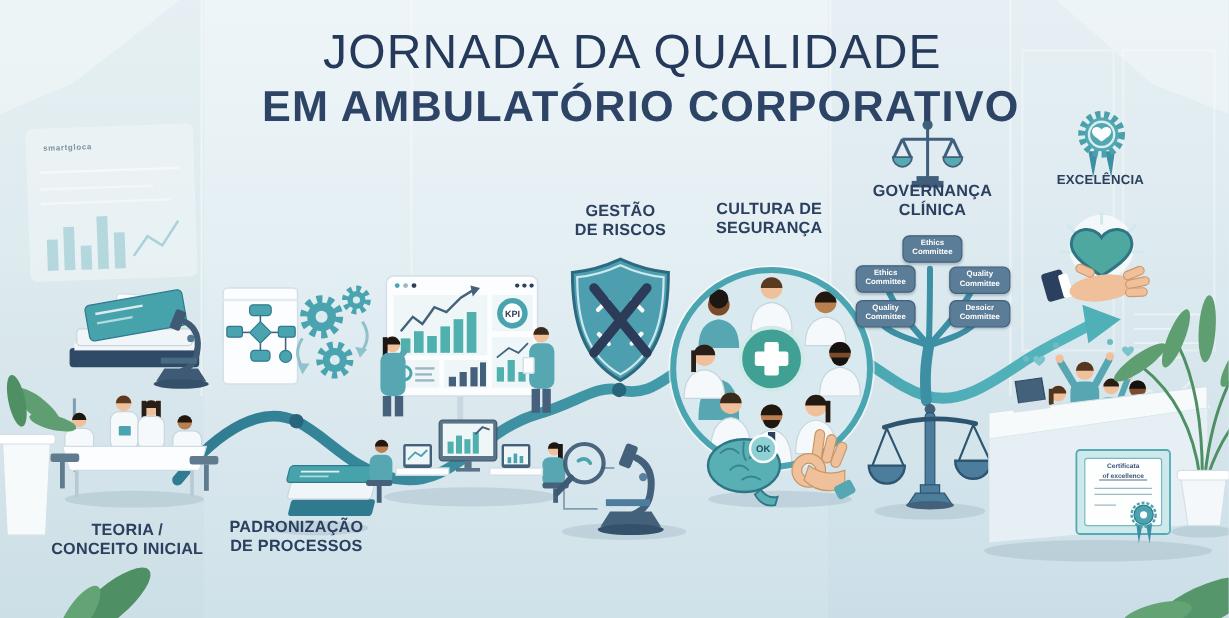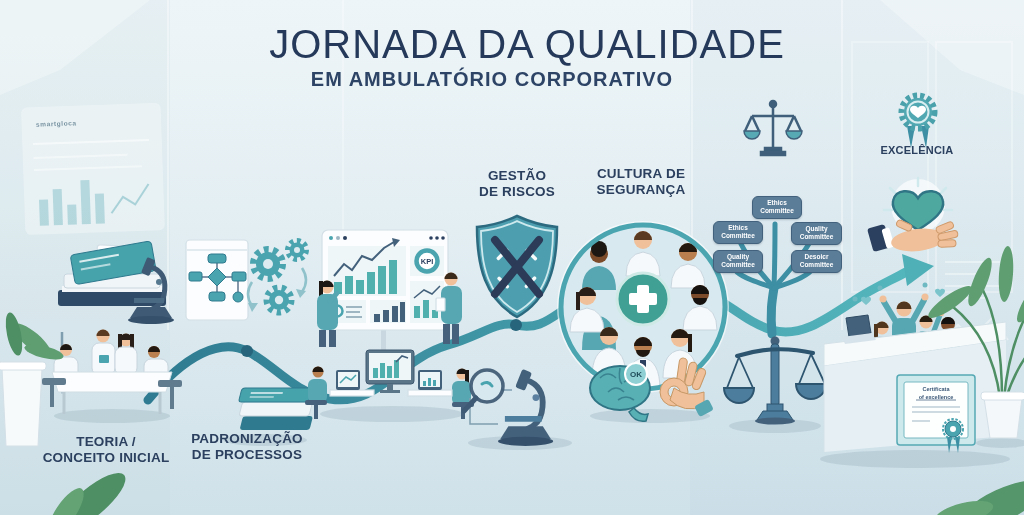--- a/index.html
+++ b/index.html
@@ -2,22 +2,22 @@
 <html><head>
 <meta charset="utf-8">
 <style>
   html,body{margin:0;padding:0;background:#dfe9ee;}
   #canvas{position:relative;width:1024px;height:515px;overflow:hidden;
     font-family:"Liberation Sans",sans-serif;
     background:linear-gradient(180deg,#eef5f8 0%,#e4eff3 40%,#cfe1e9 100%);}
   #art{position:absolute;left:0;top:0;}
   .hdr-title{position:absolute;left:527px;top:22px;transform:translateX(-50%);
     font-size:40px;font-weight:400;color:#25395a;letter-spacing:1px;white-space:nowrap;}
-  .hdr-sub{position:absolute;left:492px;top:68px;transform:translateX(-50%);
-    font-size:20px;font-weight:700;color:#2d4466;letter-spacing:1px;white-space:nowrap;}
+  .hdr-sub{position:absolute;left:534px;top:68px;transform:translateX(-50%);
+    font-size:36px;font-weight:700;color:#2d4466;letter-spacing:1px;white-space:nowrap;}
   .stage-label{position:absolute;transform:translateX(-50%);font-size:13.5px;font-weight:800;
     color:#2b3f5e;text-align:center;line-height:1.18;white-space:pre-line;letter-spacing:.2px;}
   .big{font-size:11px;}
   .committee{position:absolute;background:#5b7d98;border:1px solid #42617c;border-radius:6px;
     color:#fff;font-size:6.5px;font-weight:700;text-align:center;line-height:1.3;
     white-space:pre-line;padding:2px 0;box-shadow:0 1px 2px rgba(40,60,80,.25);}
   .cert-text{position:absolute;left:936px;top:385px;transform:translateX(-50%);font-size:5.5px;
     font-weight:700;color:#3b5877;text-align:center;white-space:pre-line;line-height:1.5;}
   .glass-text{position:absolute;left:36px;top:120px;font-size:6.5px;font-weight:600;
     color:rgba(70,105,125,.7);letter-spacing:.6px;transform:rotate(-2deg);}
@@ -568,20 +568,22 @@
   <div class="hdr-sub">EM AMBULATÓRIO CORPORATIVO</div>
 
   <div class="stage-label" style="left:106px;top:434px;">TEORIA /
 CONCEITO INICIAL</div>
   <div class="stage-label" style="left:247px;top:431px;">PADRONIZAÇÃO
 DE PROCESSOS</div>
   <div class="stage-label" style="left:641px;top:166px;">CULTURA DE
 SEGURANÇA</div>
   <div class="stage-label" style="left:517px;top:168px;">GESTÃO
 DE RISCOS</div>
+  <div class="stage-label" style="left:777px;top:151px;">GOVERNANÇA
+CLÍNICA</div>
   <div class="stage-label big" style="left:917px;top:144px;">EXCELÊNCIA</div>
 
   <div class="committee" style="left:752px;top:196px;width:48px;">Ethics
 Committee</div>
   <div class="committee" style="left:713px;top:221px;width:48px;">Ethics
 Committee</div>
   <div class="committee" style="left:791px;top:222px;width:49px;">Quality
 Committee</div>
   <div class="committee" style="left:713px;top:250px;width:48px;">Quality
 Committee</div>

